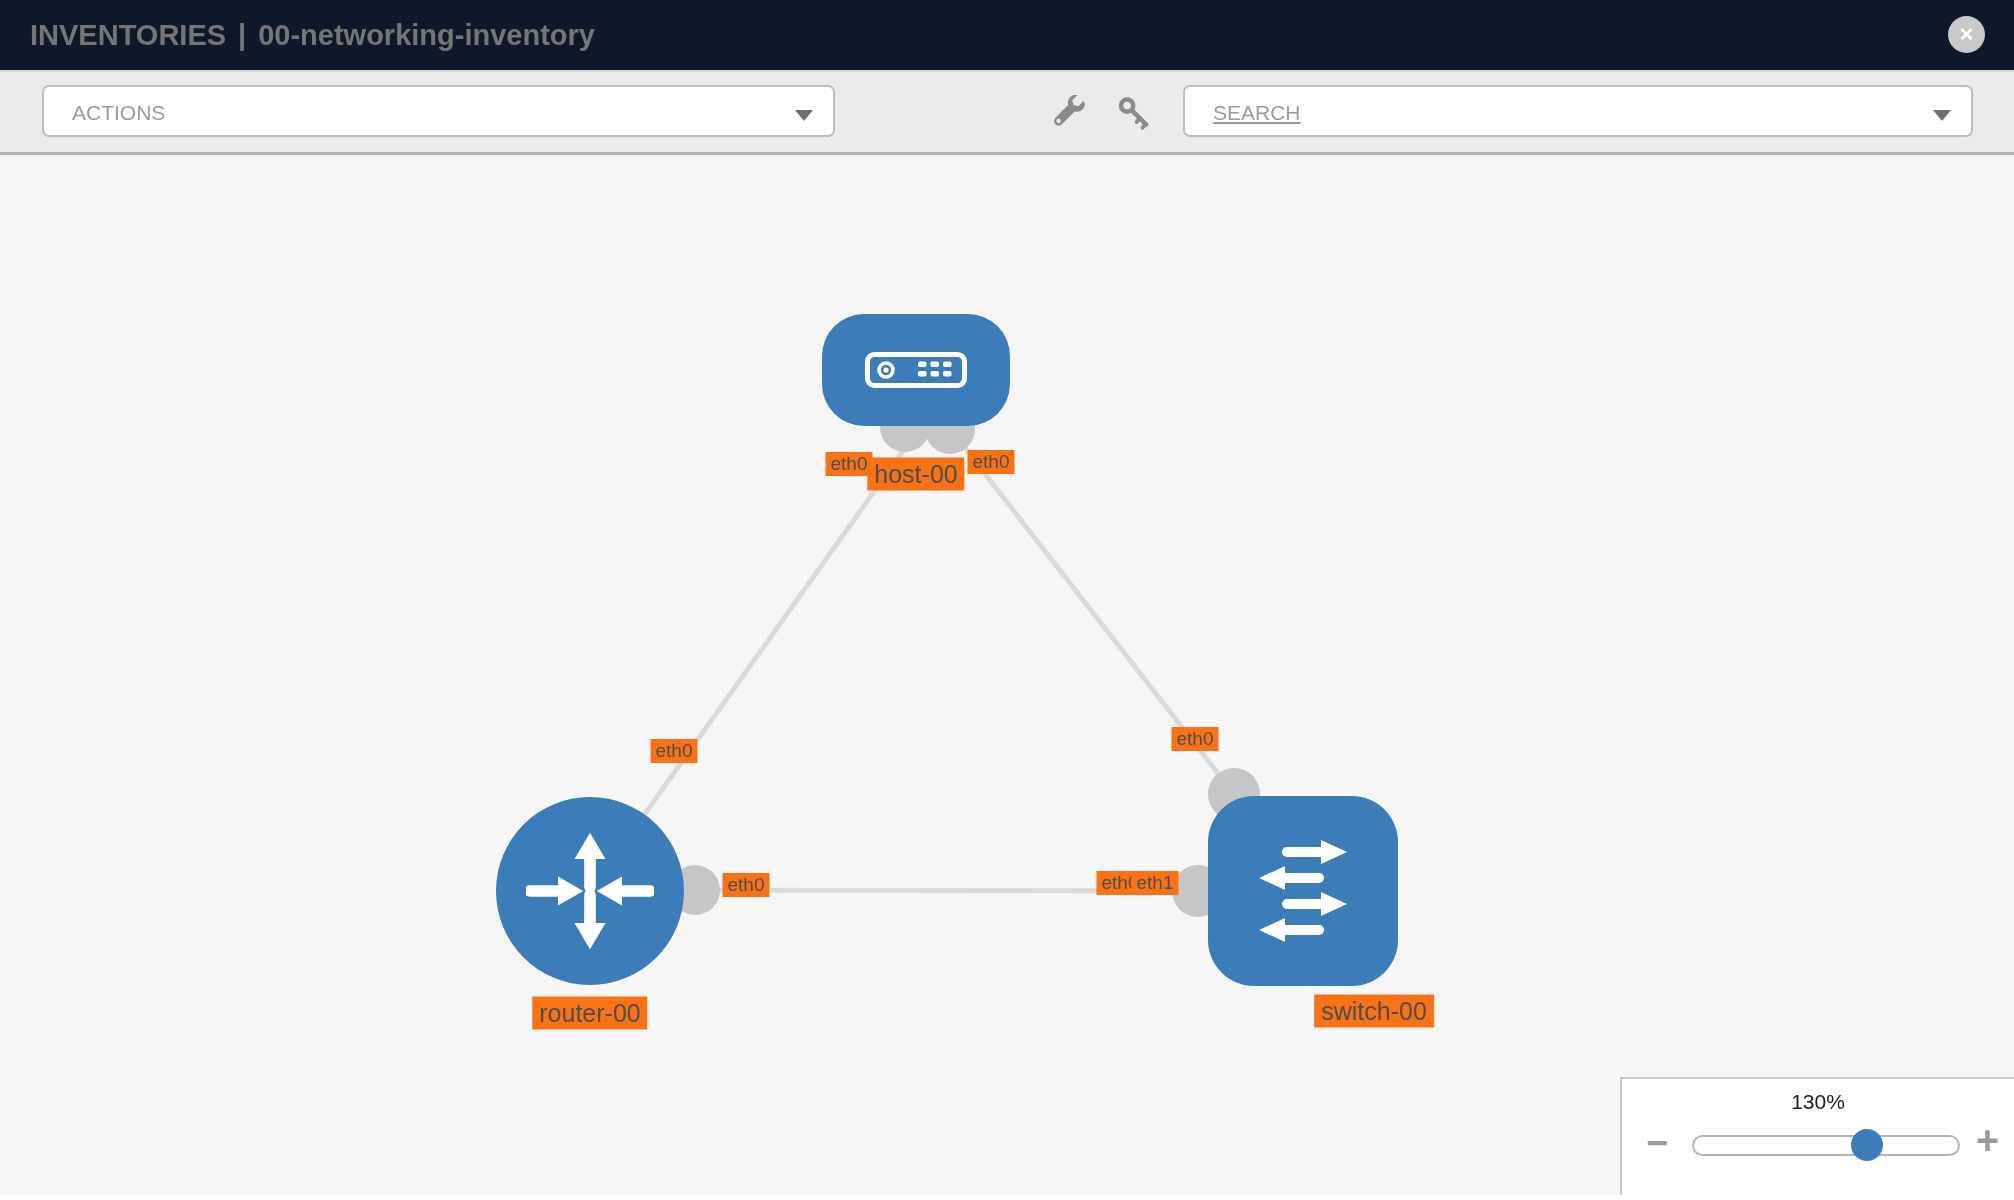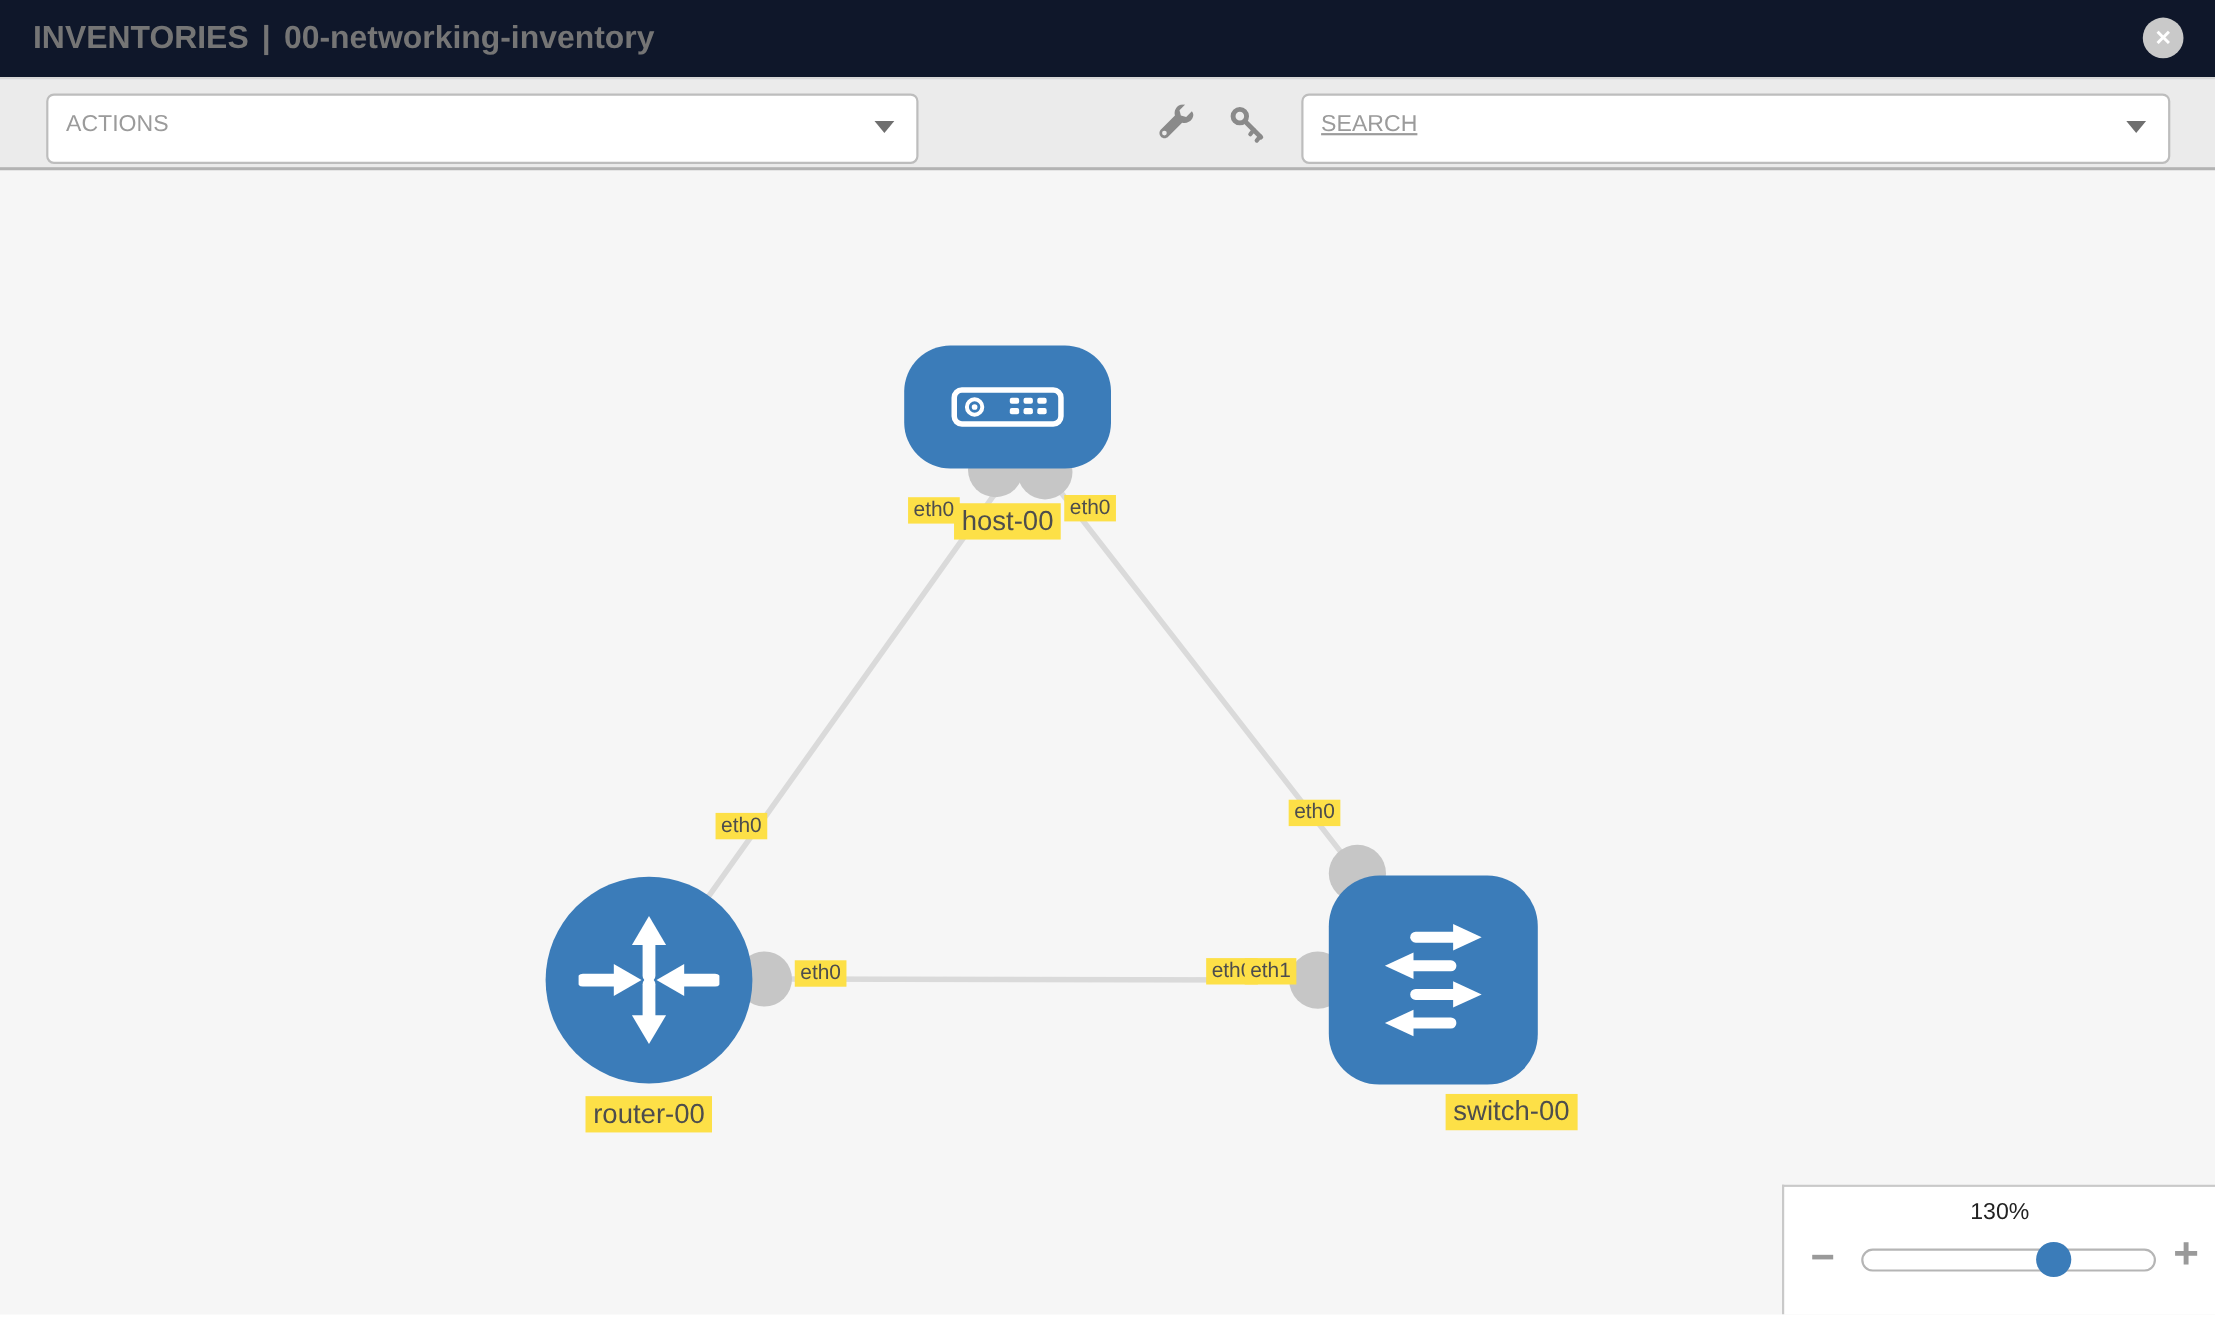--- a/index.html
+++ b/index.html
@@ -19,23 +19,23 @@
   .page-title .sep { margin:0 12px; color:#757575; }
   .close-btn {
     position:absolute; right:29px; top:16px; width:37px; height:37px; border-radius:50%;
     background:#c9c9c9; color:#ffffff; display:flex; align-items:center; justify-content:center;
     font-size:19px; font-weight:bold; cursor:pointer; user-select:none;
   }
 
   
   .toolbar { position:relative; height:83px; background:#ebebeb; border-bottom:3px solid #b3b3b3; }
   .select-box {
-    position:absolute; top:13px; height:64px; background:#ffffff;
+    position:absolute; top:13px; height:52px; background:#ffffff;
     border:2px solid #bdbdbd; border-radius:7px;
-    font-size:21px; color:#9b9b9b; line-height:52px; padding-left:16px; cursor:pointer;
+    font-size:21px; color:#9b9b9b; line-height:52px; padding-left:28px; cursor:pointer;
   }
   .select-box .caret {
     position:absolute; right:20px; top:23px; width:0; height:0;
     border-left:9px solid transparent; border-right:9px solid transparent;
     border-top:11px solid #6f6f6f;
   }
   .actions-box { left:42px;  width:793px; }
   .search-box  { left:1183px; width:790px;text-decoration:underline; }
   .tool-icon-btn { position:absolute; top:23px; width:36px; height:36px; cursor:pointer; }
   .wrench-btn { left:1050px; }
@@ -45,21 +45,21 @@
   .canvas { position:relative; height:1040px; background:#f6f6f6; overflow:hidden; }
   .links-svg { position:absolute; left:0; top:0; z-index:1; }
 
   .node { position:absolute; z-index:2; background:#3b7cb9; display:flex; align-items:center; justify-content:center; cursor:pointer; }
   .node-host   { left:822px;  top:159px; width:188px; height:112px; border-radius:42px; }
   .node-router { left:496px;  top:642px; width:188px; height:188px; border-radius:50%; }
   .node-switch { left:1208px; top:641px; width:190px; height:190px; border-radius:46px; }
 
   .graph-label {
     position:absolute; z-index:3; transform:translate(-50%,-50%);
-    background:#fde047; color:#4d4d4d; white-space:nowrap;
+    background:#f97316; color:#4d4d4d; white-space:nowrap;
   }
   .node-label { font-size:25px; padding:2px 7px; }
   .if-label   { font-size:19px; padding:1px 5px; }
 
   .lbl-host       { left:916px;  top:319px;text-align:right; }
   .lbl-router     { left:590px;  top:858px;text-align:right; }
   .lbl-switch     { left:1374px; top:856px; }
   .if-host-left   { left:849px;  top:309px; }
   .if-host-right  { left:991px;  top:307px; }
   .if-router-top  { left:674px;  top:596px; }

